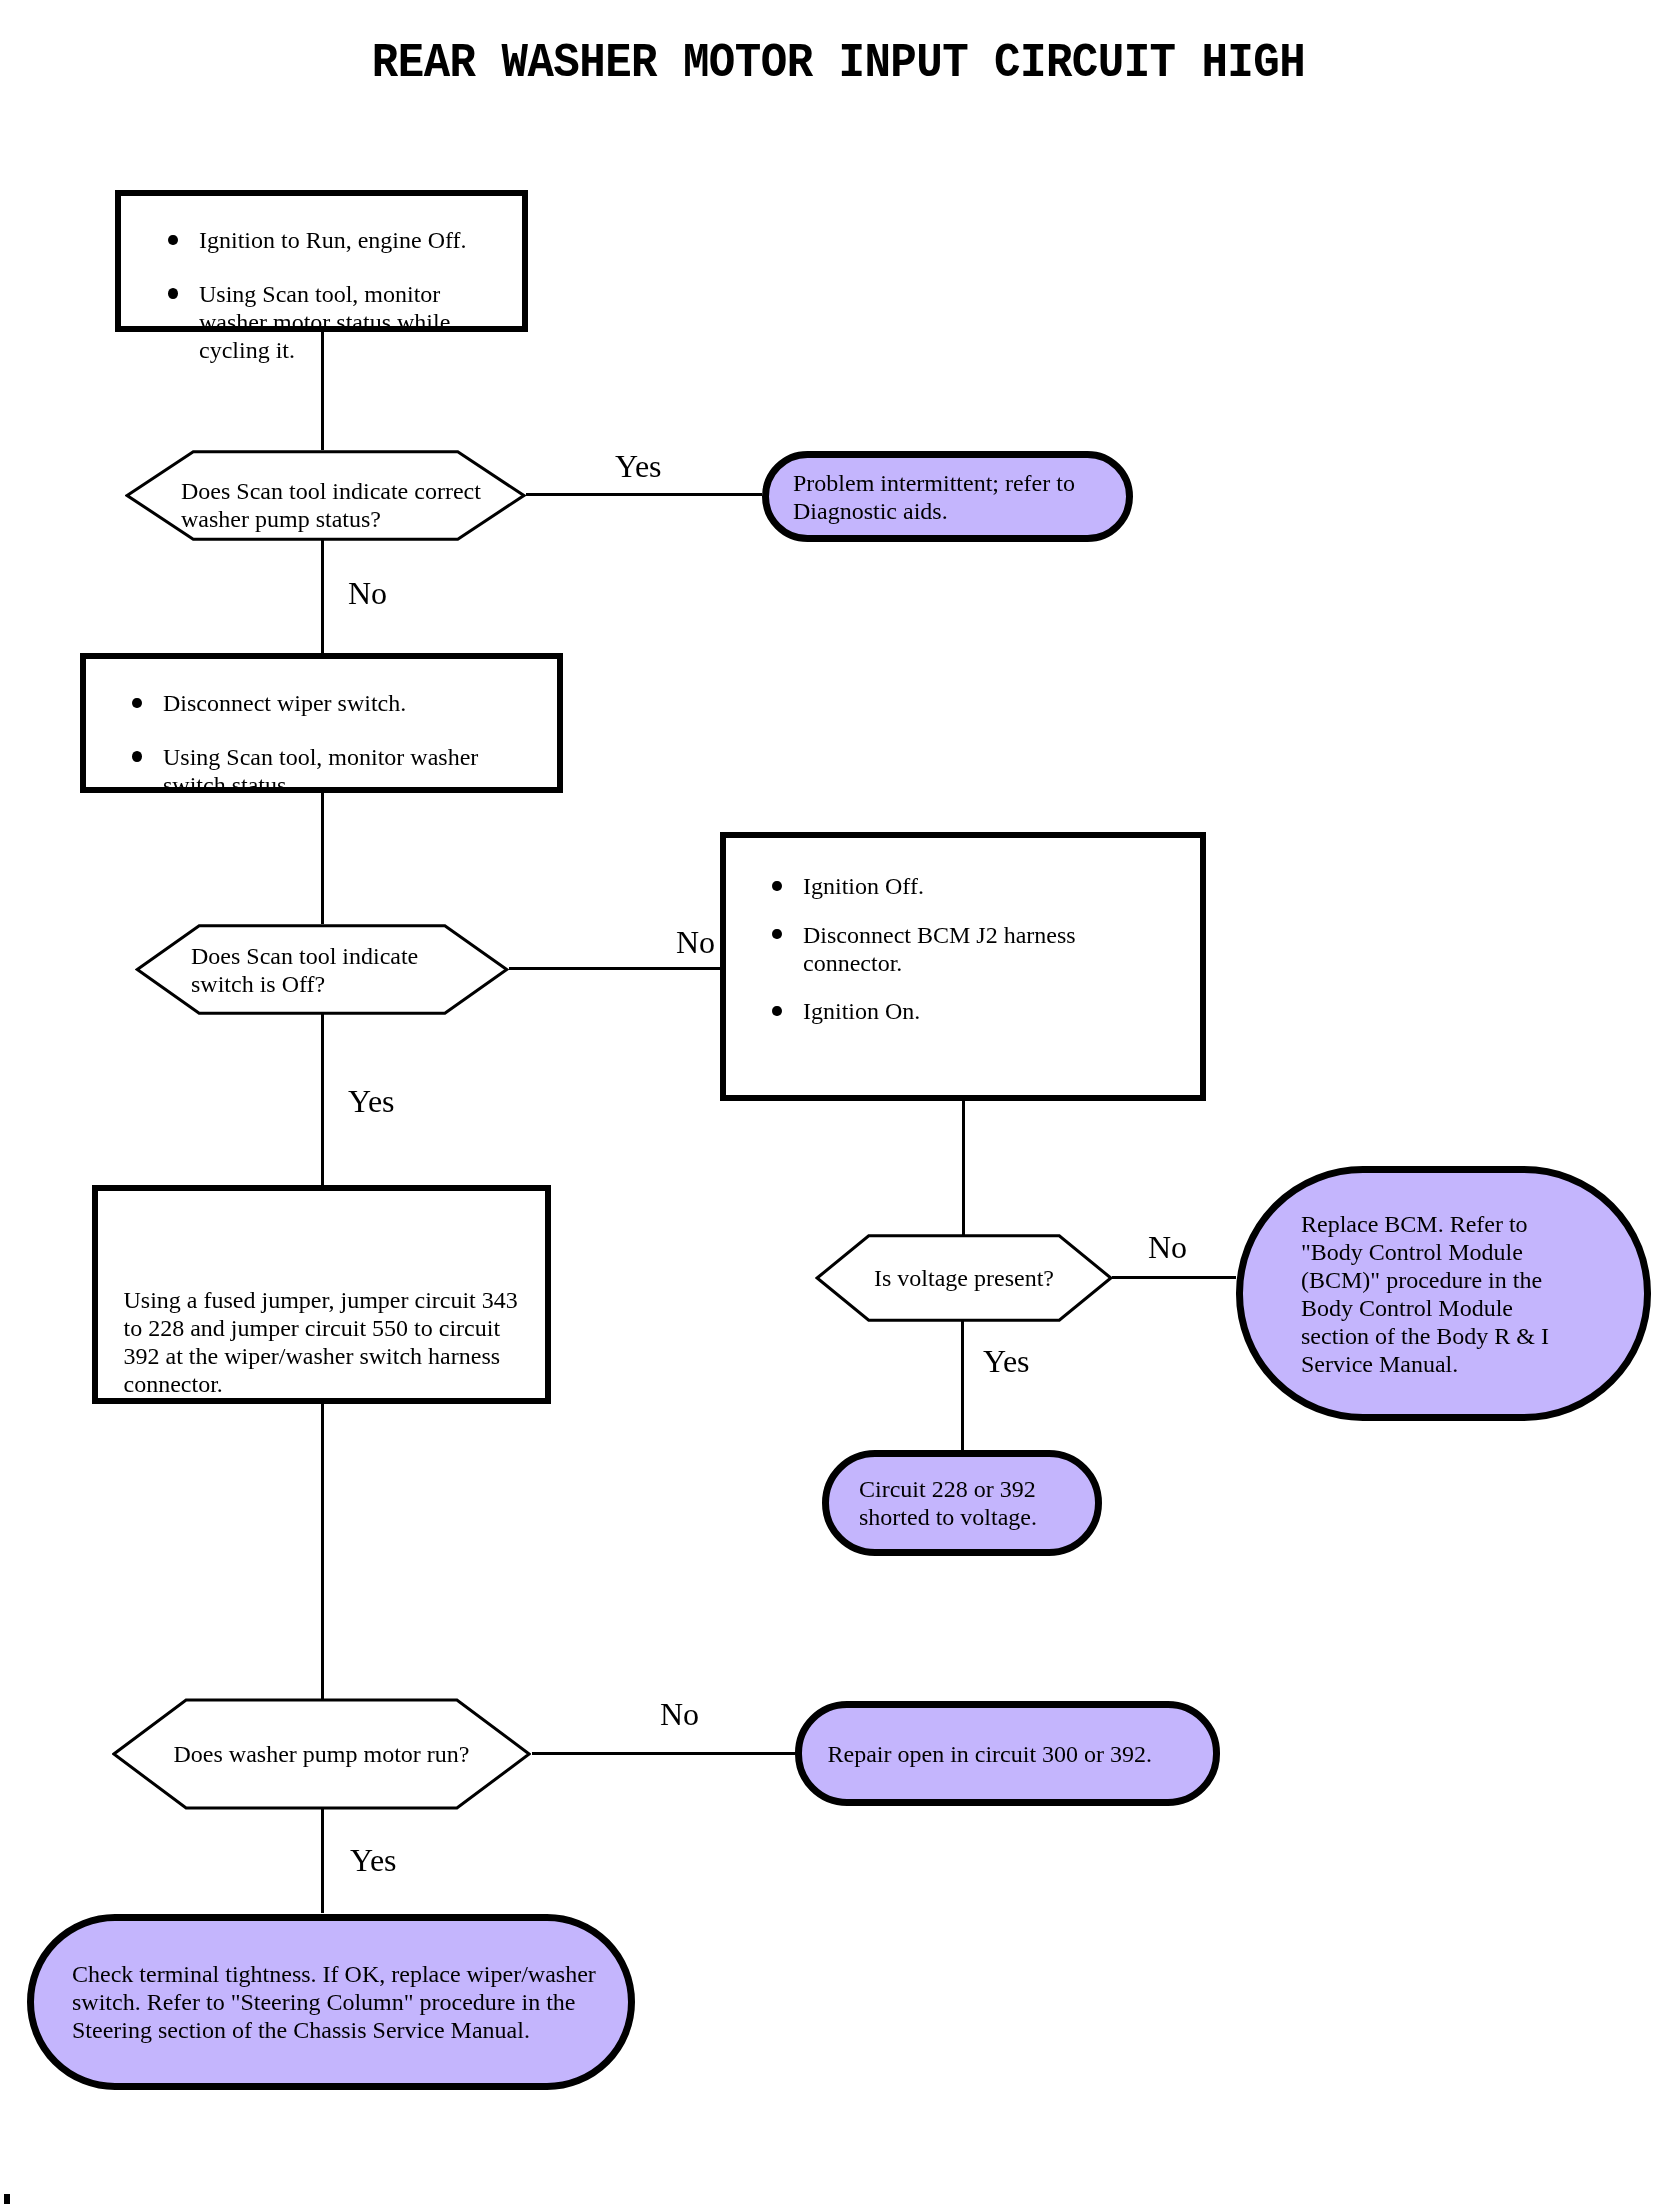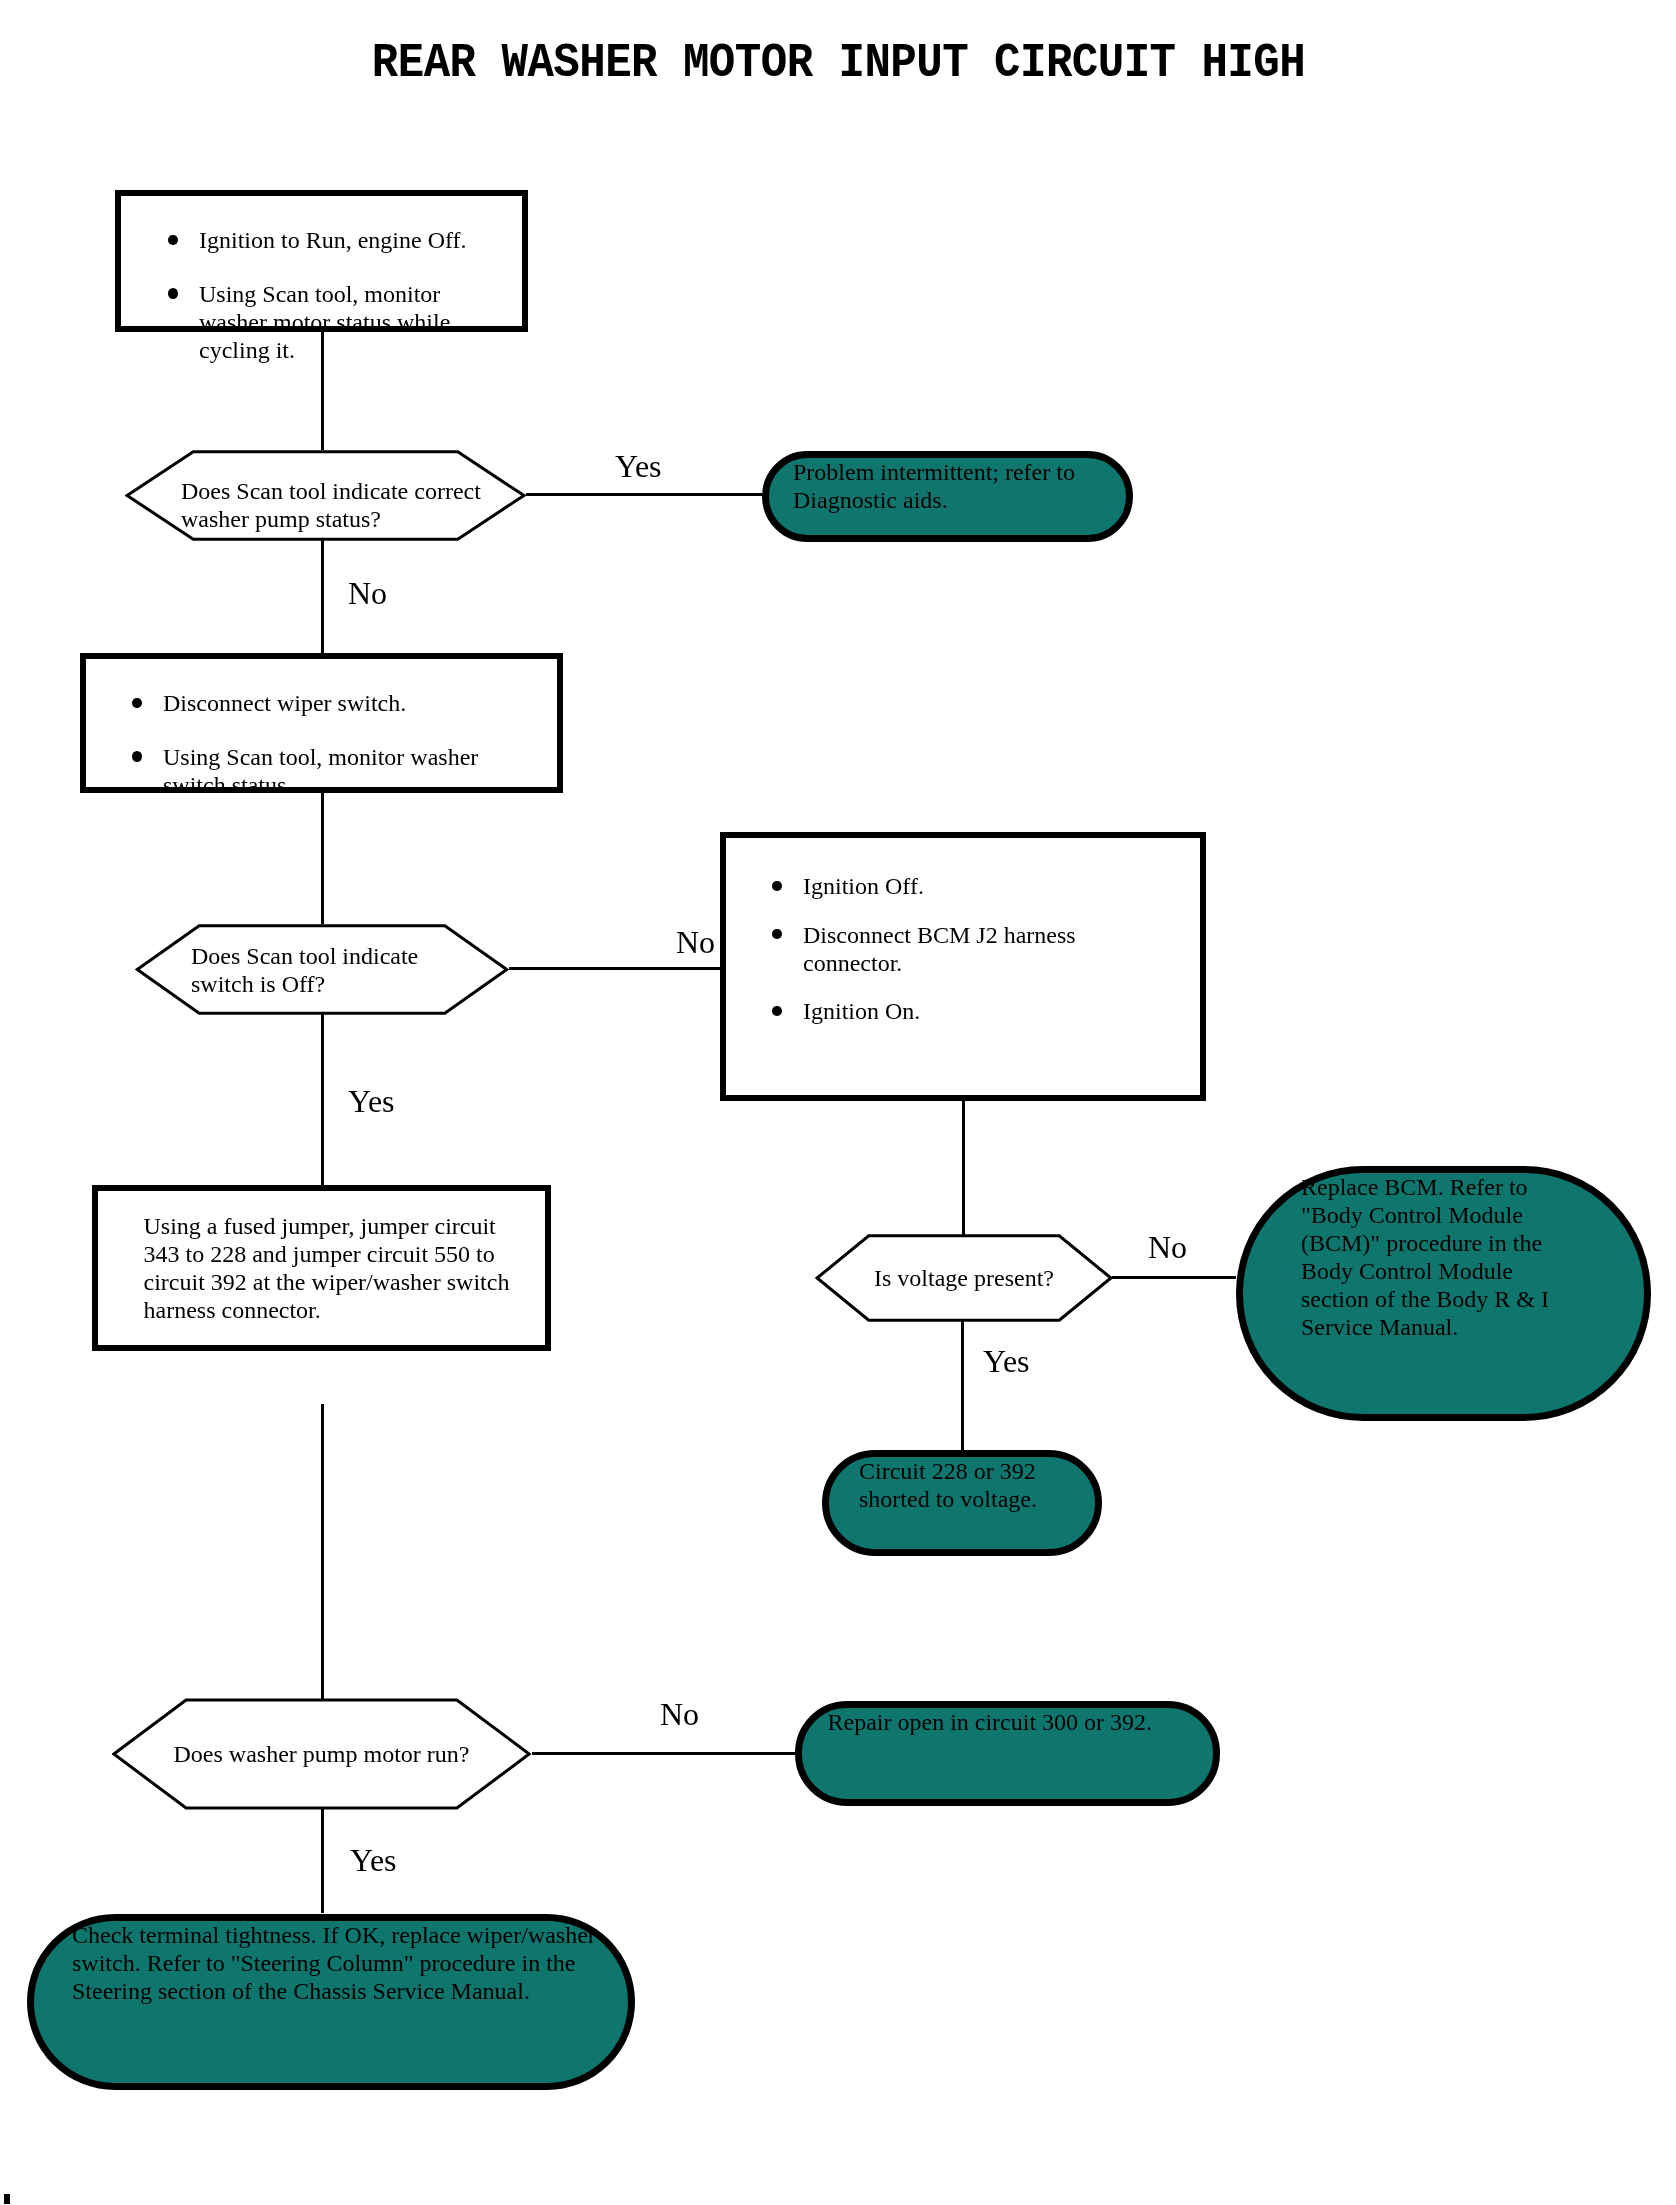--- a/index.html
+++ b/index.html
@@ -5,22 +5,22 @@
   html,body{margin:0;padding:0;background:#ffffff;}
   #canvas{position:relative;width:1676px;height:2205px;background:#ffffff;
           font-family:"Liberation Serif", serif;color:#000;}
 
   .title{position:absolute;left:0;right:0;top:35px;text-align:center;
          font-family:Liberation Mono, monospace;font-weight:700;
          font-size:49px;letter-spacing:-0.6px;}
   .title .squeeze{display:inline-block;transform:scaleX(0.9);transform-origin:center;}
 
   .proc{position:absolute;background:#fff;border:6px solid #000;box-sizing:border-box;}
-  .term{position:absolute;background:#0f766e;border:7.3px solid #000;box-sizing:border-box;
-        display:flex;}
+  .term{position:absolute;background:#c4b5fd;border:7.3px solid #000;box-sizing:border-box;
+        display:flex;align-items:center;}
   .node-text{font-size:24px;line-height:28px;}
 
   ul.bullets{list-style:none;margin:17px;padding:0;}
   ul.bullets li{position:relative;padding-left:32px;font-size:24px;line-height:28px;}
   ul.bullets li + li{margin-top:25.5px;}
   ul.bullets li::before{content:"";position:absolute;left:1.2px;top:8.5px;width:9.7px;height:10.3px;
         background:#000;border-radius:50%;}
 
   .hex{position:absolute;}
   .hex svg{position:absolute;left:0;top:0;display:block;}
@@ -94,21 +94,21 @@
     <ul class="bullets" style="padding:17px 4.9px 0 28px;" id="cv-list">
       <li style="margin-top:0;">Ignition Off.</li>
       <li style="margin-top:20.7px;">Disconnect BCM J2 harness connector.</li>
       <li style="margin-top:20.7px;">Ignition On.</li>
     </ul>
   </div>
 
   <div class="edge-label" style="left:348px;top:1088px;">Yes</div>
   <div class="vline" style="left:321px;top:1014px;height:171px;"></div>
 
-  <div class="proc" style="left:92px;top:1185px;width:459px;height:166px;display:flex;align-items:center;padding-left:20px;">
+  <div class="proc" style="left:92px;top:1185px;width:459px;height:219px;display:flex;align-items:flex-end;">
     <div class="node-text" style="padding-left:25.5px;padding-right:7.3px;">Using a fused jumper, jumper circuit 343 to 228 and jumper circuit 550 to circuit 392 at the wiper/washer switch harness connector.</div>
   </div>
 
   <div class="vline" style="left:962px;top:1099px;height:136px;"></div>
 
   <div class="hex" style="left:815px;top:1234px;width:298px;height:88px;">
     <svg width="298" height="88" viewBox="0 0 490 145">
       <polygon points="3,72.5 88,3 402,3 487,72.5 402,142 88,142" fill="#ffffff" stroke="#000000" stroke-width="5"></polygon>
     </svg>
     <div class="hex-label center">Is voltage present?</div>

